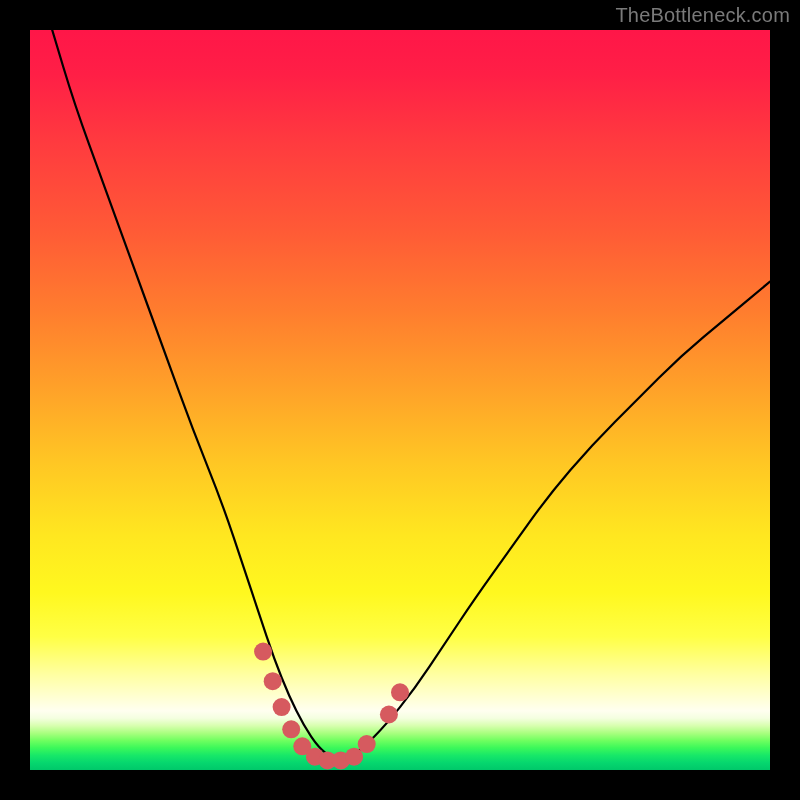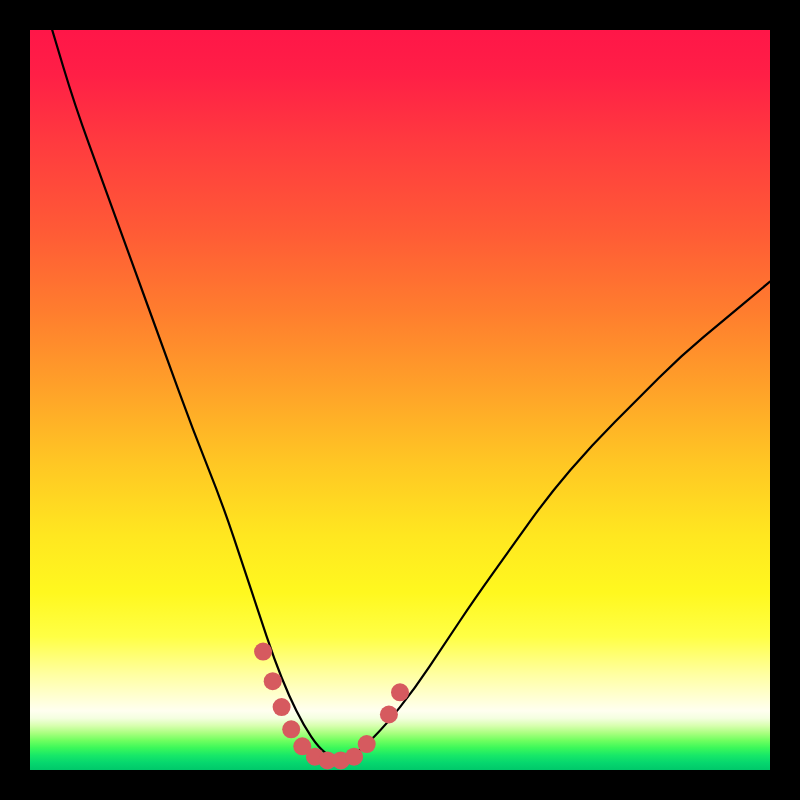--- a/index.html
+++ b/index.html
@@ -72,20 +72,21 @@
     inset: 0;
     width: 100%;
     height: 100%;
     z-index: 2;
   }
 </style>
 </head>
 <body>
 
 <div class="frame">
+  <div class="watermark">TheBottleneck.com</div>
 
   <div class="plot-area">
     <div class="gradient-bg"></div>
     <svg class="curve" viewBox="0 0 740 740" preserveAspectRatio="none">
       <path id="curve-path" fill="none" stroke="#000" stroke-width="2.2" stroke-linecap="round" stroke-linejoin="round" d="M 22.2 0.0 Q 22.2 0.0 33.3 37.0 Q 44.4 74.0 59.2 114.7 Q 74.0 155.4 88.8 196.1 Q 103.6 236.8 118.4 277.5 Q 133.2 318.2 148.0 358.9 Q 162.8 399.6 177.6 436.6 Q 192.4 473.6 203.5 506.9 Q 214.6 540.2 222.0 562.4 Q 229.4 584.6 236.8 606.8 Q 244.2 629.0 251.6 647.5 Q 259.0 666.0 266.4 680.8 Q 273.8 695.6 281.2 706.7 Q 288.6 717.8 296.0 723.3 Q 303.4 728.9 310.8 728.9 Q 318.2 728.9 325.6 723.3 Q 333.0 717.8 344.1 706.7 Q 355.2 695.6 370.0 677.1 Q 384.8 658.6 399.6 636.4 Q 414.4 614.2 429.2 592.0 Q 444.0 569.8 462.5 543.9 Q 481.0 518.0 499.5 492.1 Q 518.0 466.2 540.2 440.3 Q 562.4 414.4 584.6 392.2 Q 606.8 370.0 629.0 347.8 Q 651.2 325.6 673.4 307.1 Q 695.6 288.6 717.8 270.1 T 740.0 251.6"></path>
       <g id="marker-group">
           <circle cx="233.1" cy="621.6" r="9" fill="#d65a5f"></circle>
           <circle cx="242.7" cy="651.2" r="9" fill="#d65a5f"></circle>
           <circle cx="251.6" cy="677.1" r="9" fill="#d65a5f"></circle>
           <circle cx="261.2" cy="699.3" r="9" fill="#d65a5f"></circle>

